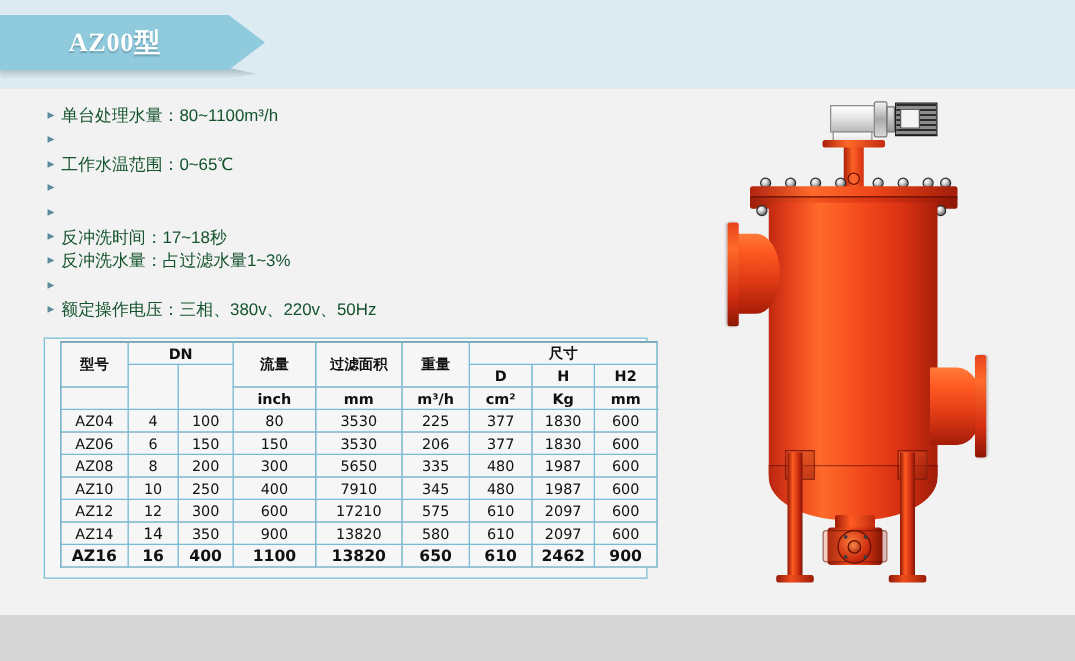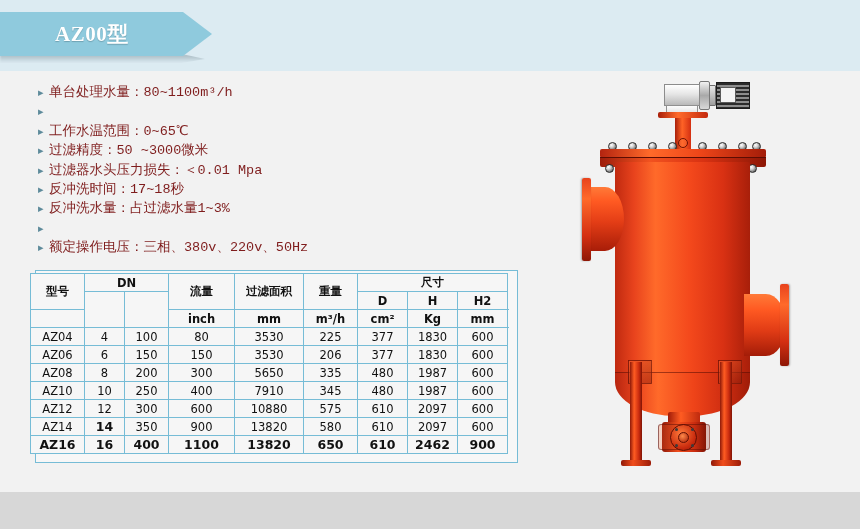--- a/index.html
+++ b/index.html
@@ -39,46 +39,46 @@
     font-family:"Liberation Serif","DejaVu Serif",serif;letter-spacing:1px;
   }
 
   
   .spec-list{position:absolute;left:38px;top:83px;width:360px;}
   .spec-item{display:flex;align-items:flex-start;height:19.4px;}
   .bullet{
     color:#5e8b9b;font-size:11px;line-height:19px;width:11px;flex:0 0 11px;
   }
   .spec-text{
-    font-size:13.5px;color:#7f1d1d;line-height:19.4px;white-space:nowrap;
-    font-family:Liberation Mono, monospace;
+    font-size:13.5px;color:#14532d;line-height:19.4px;white-space:nowrap;
+    font-family:Liberation Sans, sans-serif;
   }
 
   
   .spec-table{
-    position:absolute;left:30px;top:273px;width:477px;
+    position:absolute;left:48px;top:273px;width:477px;
     border-collapse:collapse;background:#404040;
     table-layout:fixed;
   }
   .spec-table td,.spec-table th{
     border:1px solid #76bcd6;
     text-align:center;vertical-align:middle;
     font-size:11.5px;color:#111;padding:0;height:17px;
     font-family:"DejaVu Sans","Liberation Sans",sans-serif;
     background:#f6f6f6;
   }
   .spec-table th{font-weight:bold;}
   .th-cn{font-size:13px;font-weight:bold;}
   .th-unit{font-size:11px;font-weight:bold;}
   .outer-frame{
     position:absolute;left:35px;top:270px;width:483px;height:193px;
     border:1px solid #76bcd6;box-sizing:border-box;background:#f7f7f7;
   }
   .row-az16 td{font-weight:bold;font-size:12.5px;}
-  .row-az14 .c-inch{font-weight:bold;font-size:12.5px;}
+  .row-az14 .c-inch{font-weight:normal;font-size:12.5px;}
 
   
   .floor-band{
     position:absolute;left:0;bottom:0;width:860px;height:37px;
     background:#d7d7d7;
   }
 
   
   .product{position:absolute;left:580px;top:72px;width:280px;height:420px;}
   .p{position:absolute;}
@@ -244,25 +244,23 @@
   </div>
   <div class="spec-item">
     <span class="bullet">▸</span>
   </div>
   <div class="spec-item">
     <span class="bullet">▸</span>
     <span class="spec-text">工作水温范围：0~65℃</span>
   </div>
   <div class="spec-item">
     <span class="bullet">▸</span>
-    <span class="spec-text">过滤精度：50 ~3000微米</span>
-  </div>
-  <div class="spec-item">
-    <span class="bullet">▸</span>
-    <span class="spec-text">过滤器水头压力损失：＜0.01 Mpa</span>
+  </div>
+  <div class="spec-item">
+    <span class="bullet">▸</span>
   </div>
   <div class="spec-item">
     <span class="bullet">▸</span>
     <span class="spec-text">反冲洗时间：17~18秒</span>
   </div>
   <div class="spec-item">
     <span class="bullet">▸</span>
     <span class="spec-text">反冲洗水量：占过滤水量1~3%</span>
   </div>
   <div class="spec-item">
@@ -356,21 +354,21 @@
       <td>345</td>
       <td>480</td>
       <td>1987</td>
       <td>600</td>
     </tr>
     <tr class="row-az12">
       <td>AZ12</td>
       <td class="c-inch">12</td>
       <td>300</td>
       <td>600</td>
-      <td>10880</td>
+      <td>17210</td>
       <td>575</td>
       <td>610</td>
       <td>2097</td>
       <td>600</td>
     </tr>
     <tr class="row-az14">
       <td>AZ14</td>
       <td class="c-inch">14</td>
       <td>350</td>
       <td>900</td>

